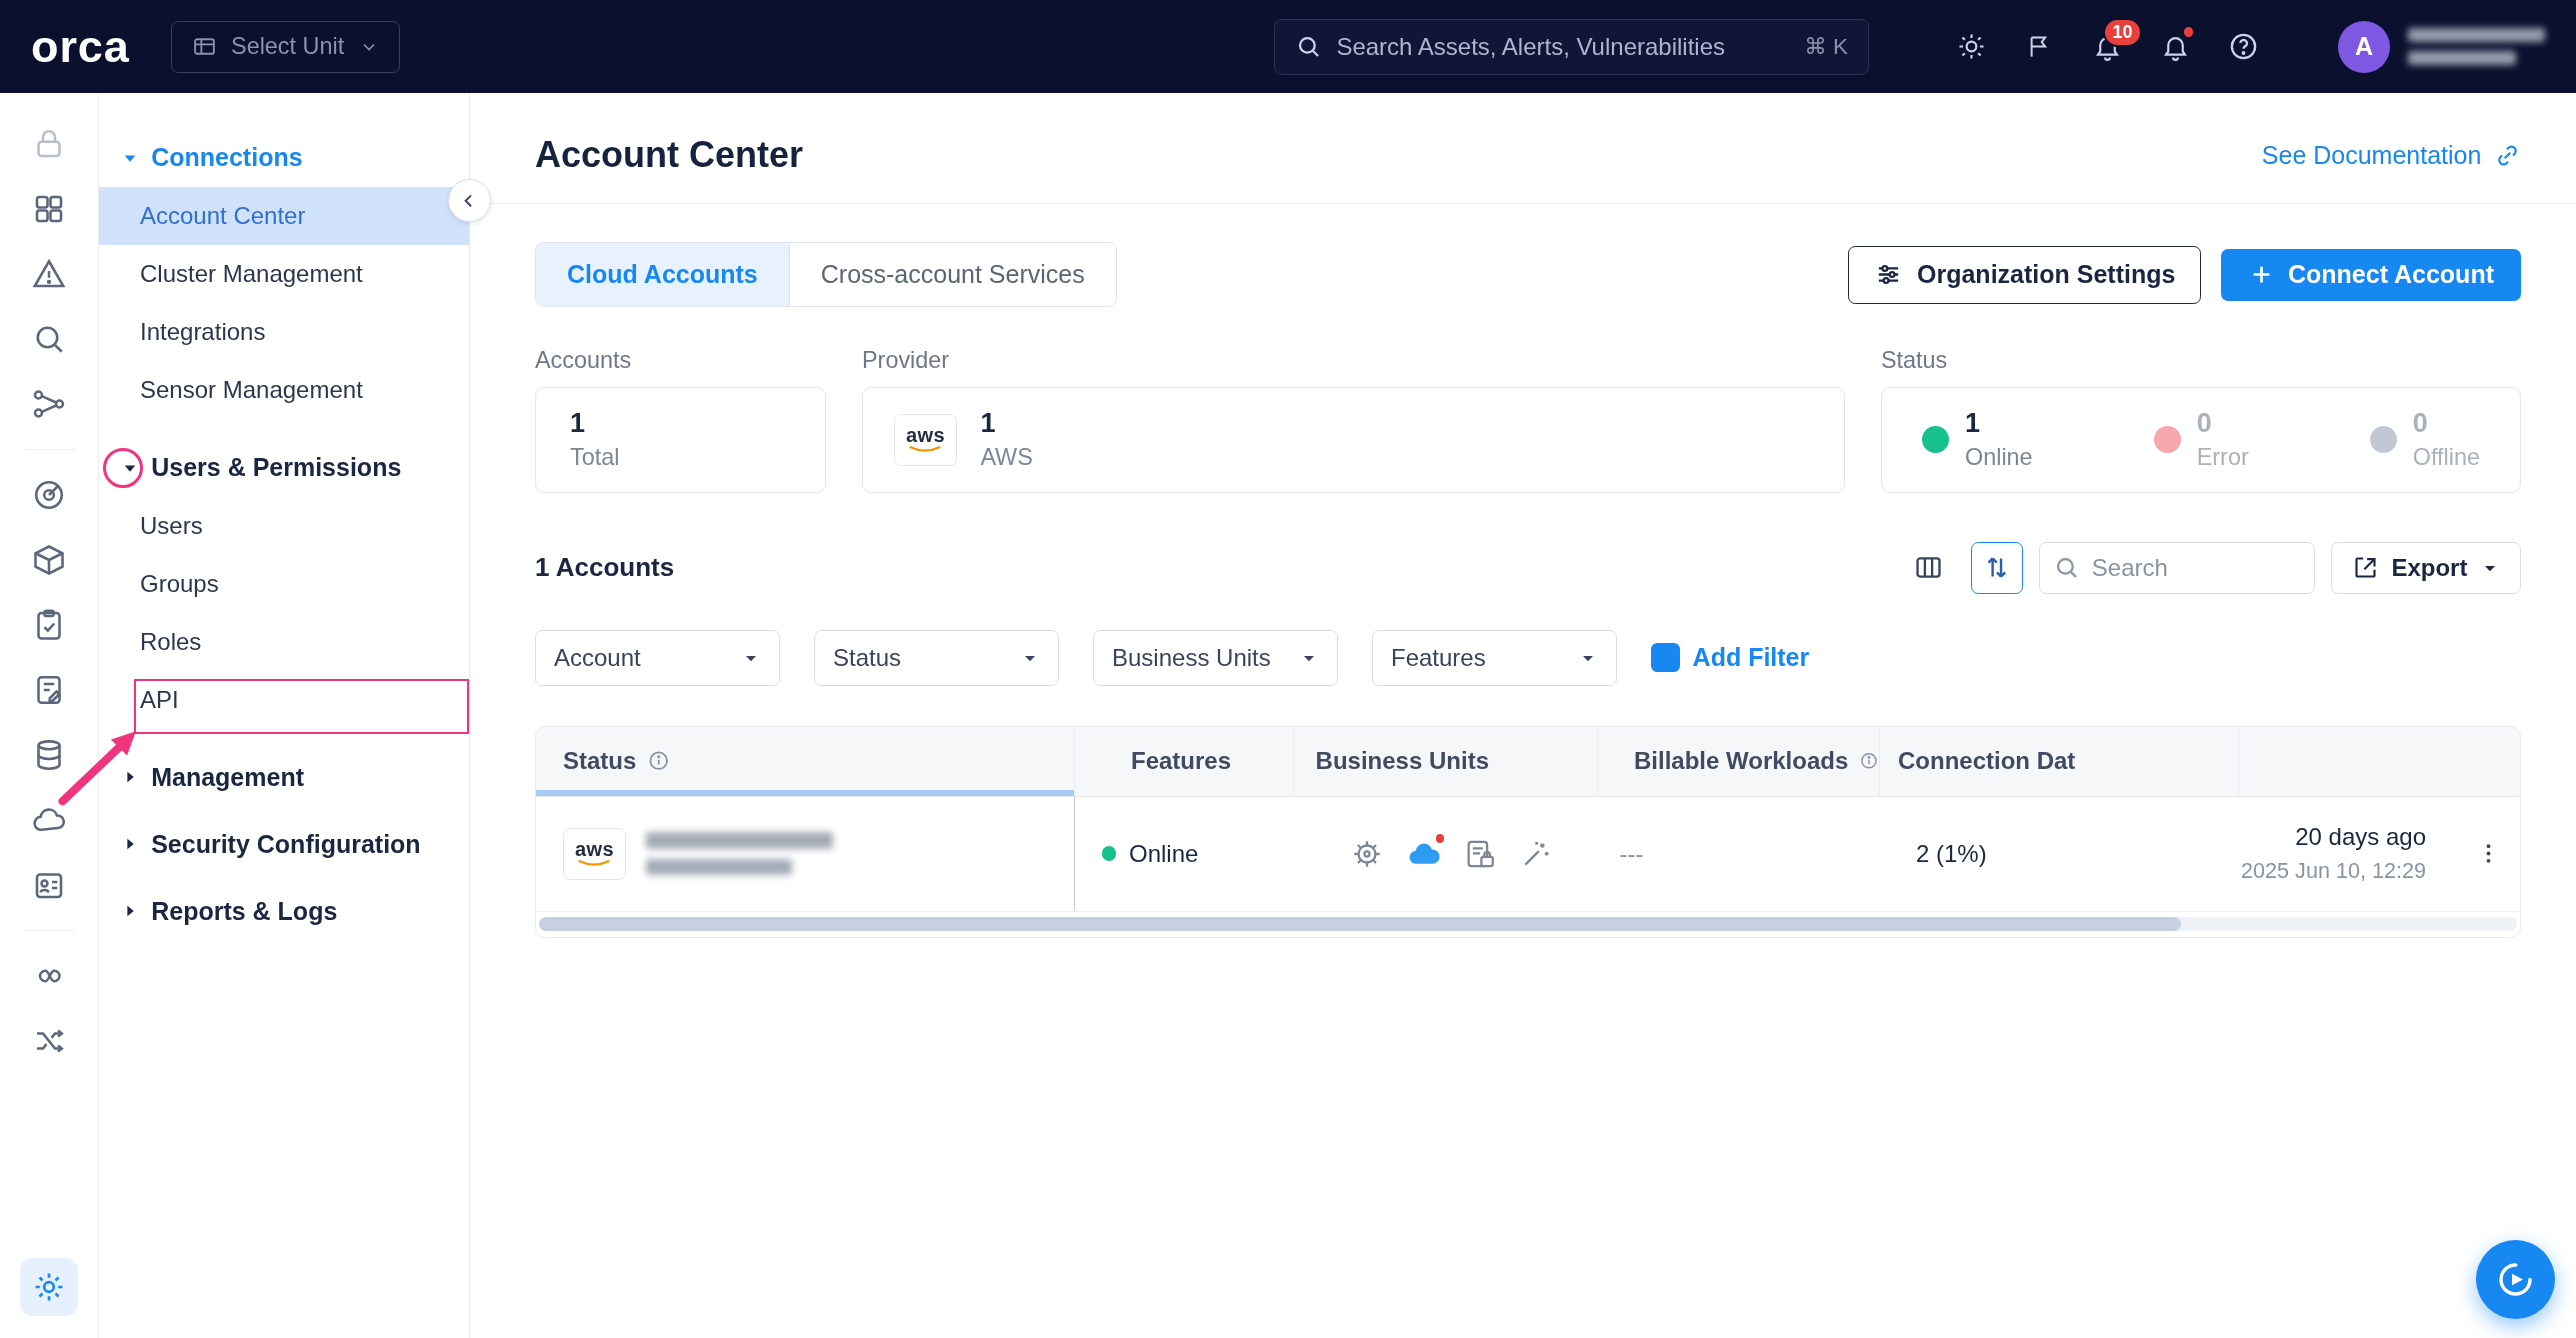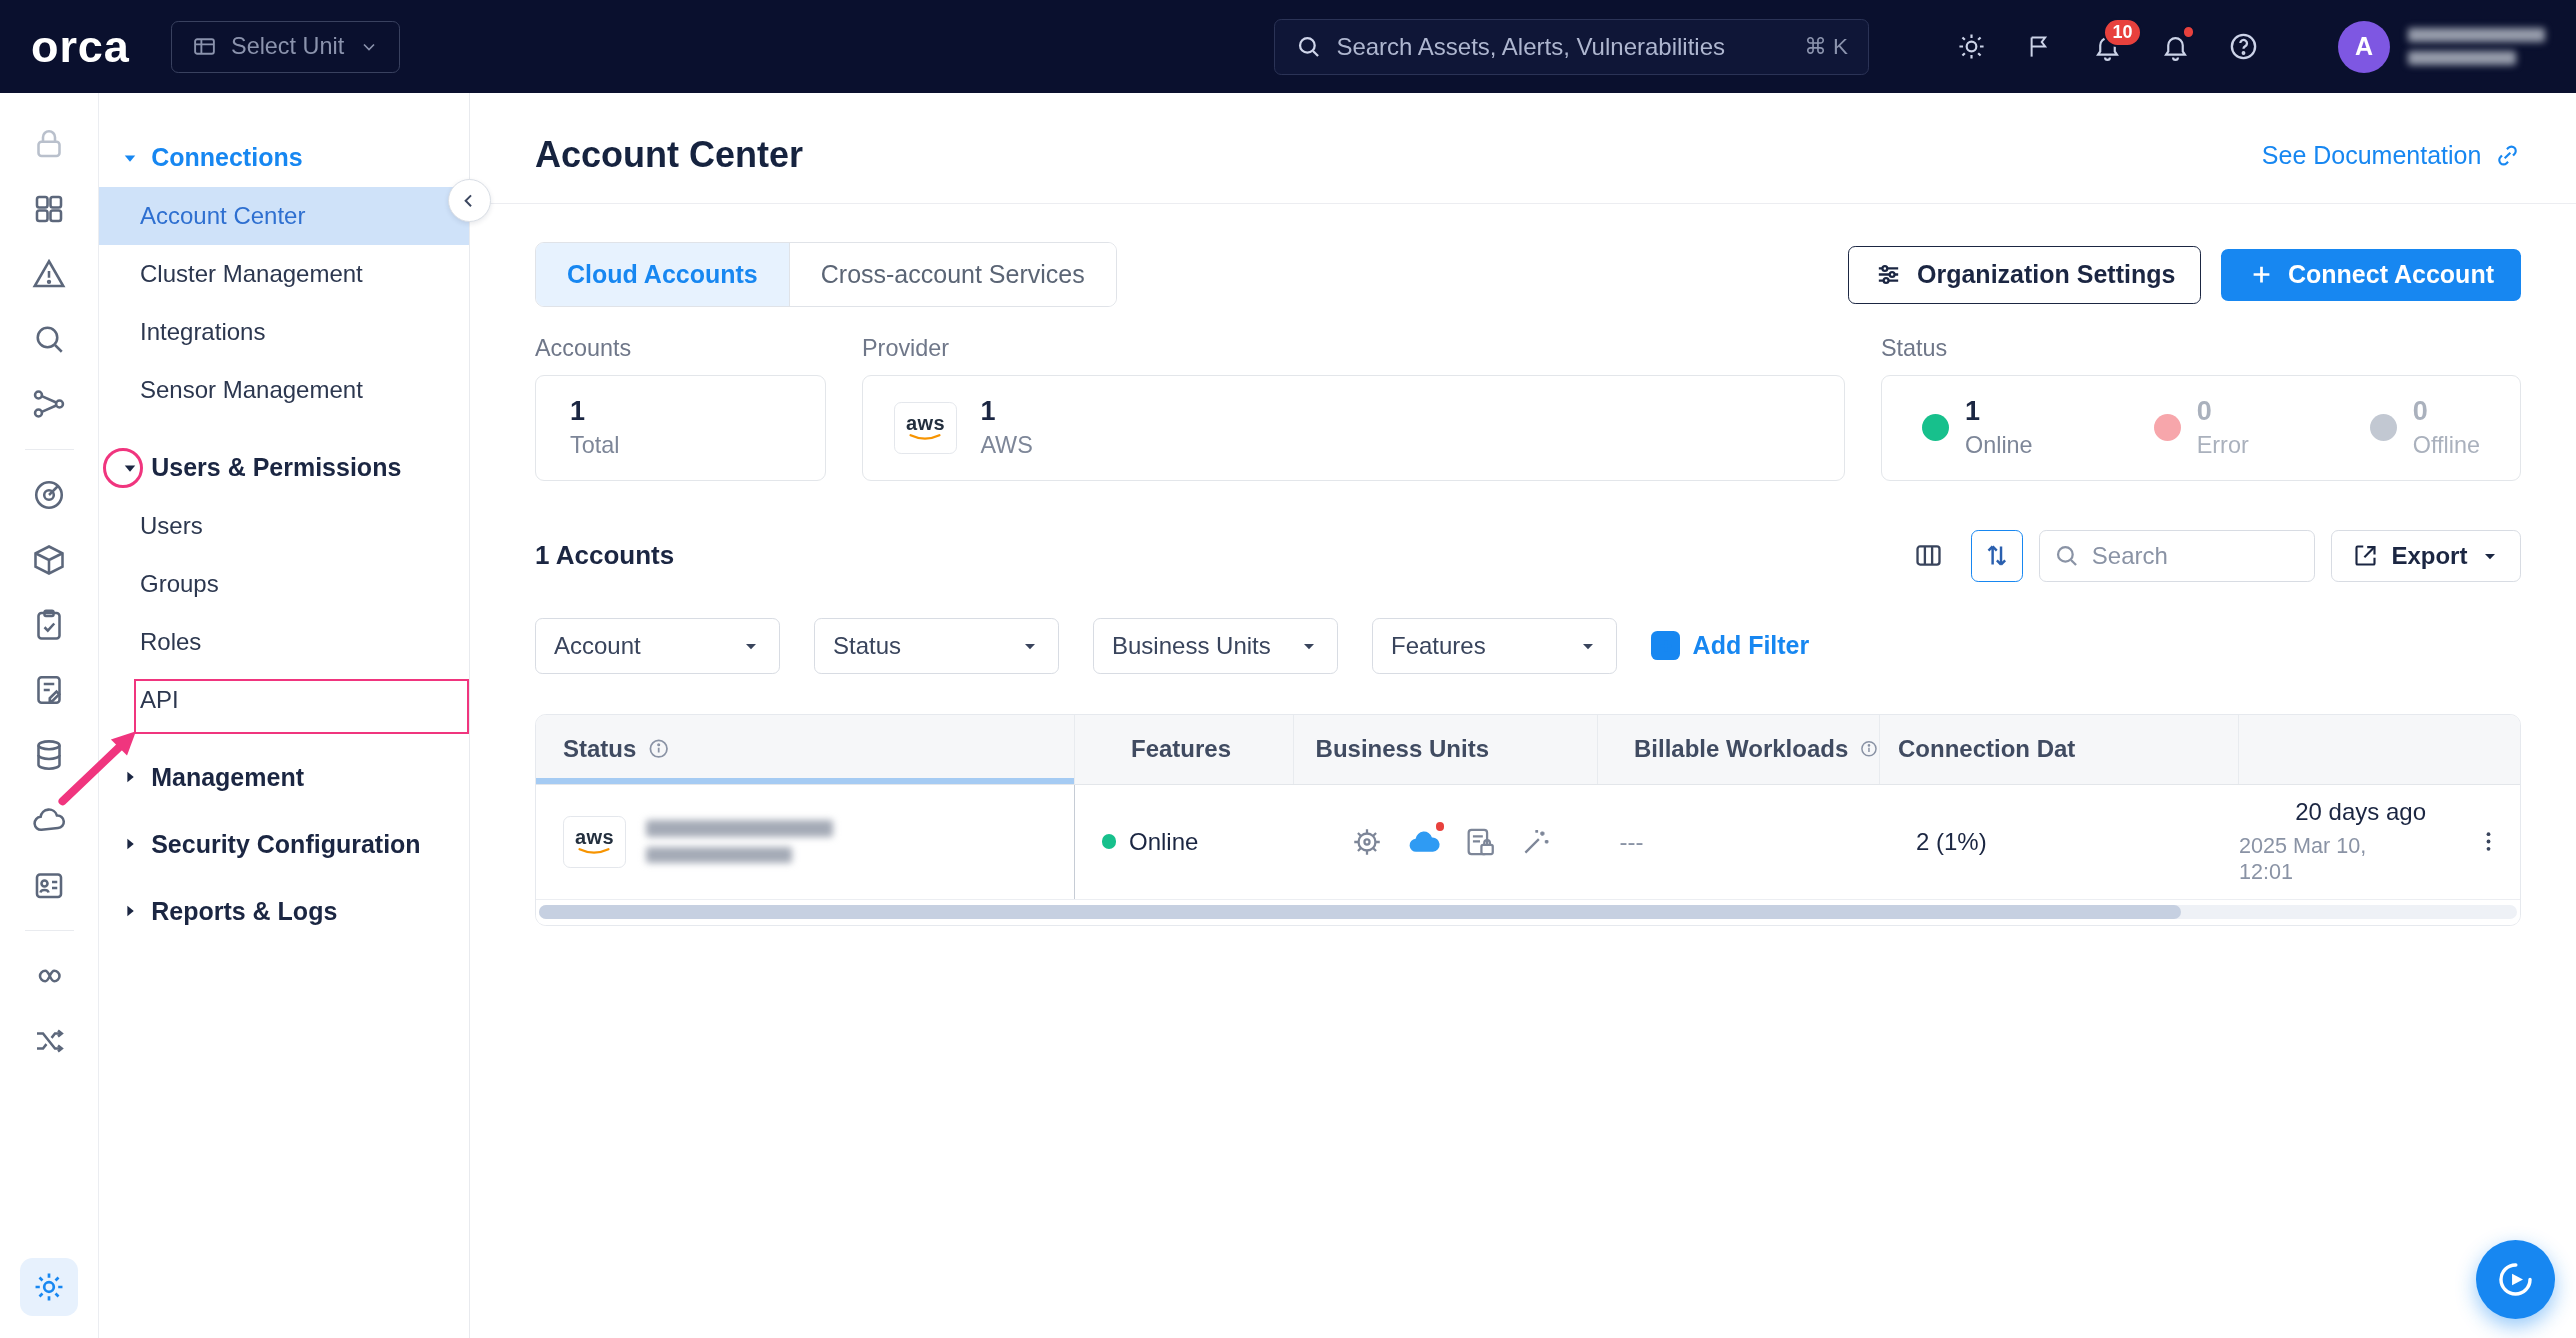--- a/index.html
+++ b/index.html
@@ -73,21 +73,21 @@
   .tab { height:63px; display:flex; align-items:center; padding:0 31px; font-size:25px; color:#5b6575; background:#fff;
     border:none; cursor:pointer; }
   .tab + .tab { border-left:0.9px solid #e0e3e8; }
   .tab.active { background:#e7f2fe; color:var(--accent,#1787f1); font-weight:600; }
   .hdr-actions { display:flex; align-items:center; gap:20px; }
   .btn-outline { display:flex; align-items:center; gap:14.4px; height:58px; padding:0 25px; background:#fff;
     border:1.8px solid #1b2642; border-radius:7.2px; font-size:25px; font-weight:600; color:#1b2642; cursor:pointer; }
   .btn-primary { display:flex; align-items:center; gap:12.6px; height:52px; padding:0 27px; background:var(--accent,#1787f1);
     border:none; border-radius:7.2px; font-size:25px; font-weight:600; color:#fff; cursor:pointer; }
 
-  .stats-row { display:flex; gap:36px; margin-top:28px; }
+  .stats-row { display:flex; gap:36px; margin-top:40px; }
   .stat-col .stat-label { font-size:23.4px; color:#6f7789; margin-bottom:12.6px; }
   .card { height:106px; border:0.9px solid #e3e6ea; border-radius:9px; background:#fff; display:flex; align-items:center; }
   .stat-col.c-accounts { width:291px; }
   .stat-col.c-provider { width:983px; }
   .stat-col.c-status { flex:1; }
   .stack { display:flex; flex-direction:column; gap:5.4px; }
   .v { font-size:27px; font-weight:600; color:#1b2642; }
   .s { font-size:23.4px; color:#7d8698; }
   .card.accounts { padding-left:34px; }
   .card.provider { padding-left:31px; gap:23.4px; }
@@ -651,21 +651,21 @@
                       <path d="M4.5 19.5L14 10"></path>
                       <path d="M16.5 4.5v3M15 6h3M19.5 10.5v2.6M18.2 11.8h2.6M12.5 3.5v2M11.5 4.5h2"></path>
                     </svg>
                   </span>
               </div>
             </div>
             <div class="td c-bu">---</div>
             <div class="td c-bill">2 (1%)</div>
             <div class="td c-conn">
               <span class="conn-rel">20 days ago</span>
-              <span class="conn-date">2025 Mar 10, 12:01</span>
+              <span class="conn-date">2025 Jun 10, 12:29</span>
             </div>
             <div class="td" style="padding-left:3.6px;">
               <button class="kebab">
                 <svg width="27" height="27" viewBox="0 0 24 24" fill="currentColor">
                     <circle cx="12" cy="5.5" r="1.7"></circle>
                     <circle cx="12" cy="12" r="1.7"></circle>
                     <circle cx="12" cy="18.5" r="1.7"></circle>
                   </svg>
               </button>
             </div>

